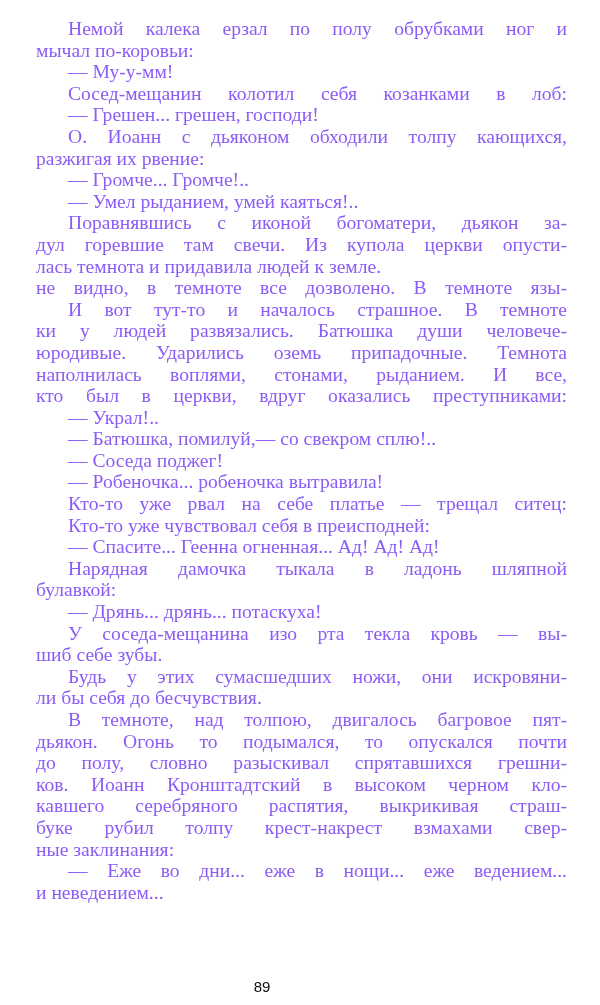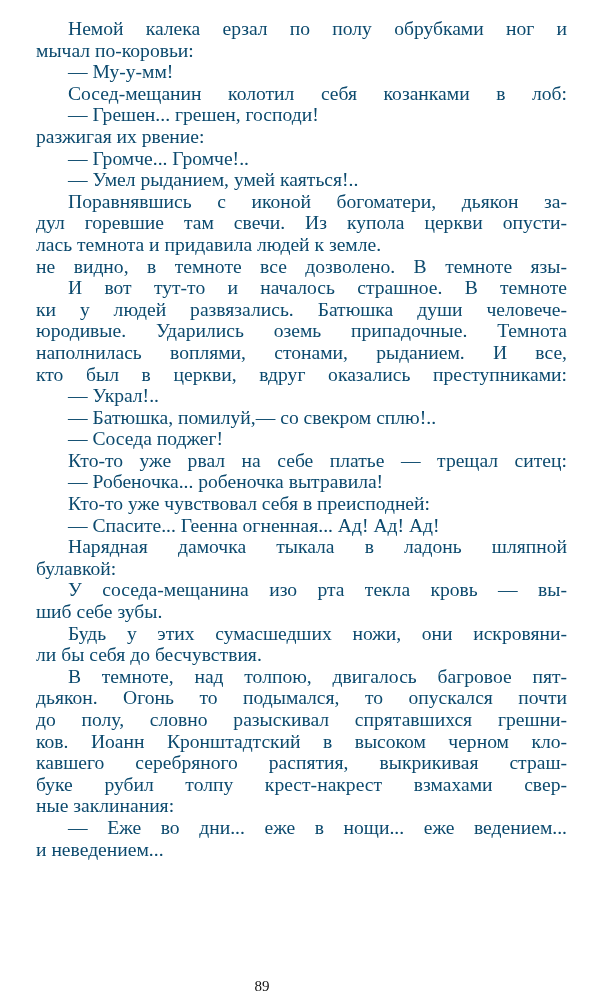--- a/index.html
+++ b/index.html
@@ -5,72 +5,74 @@
   html, body { margin: 0; padding: 0; background: #ffffff; }
   body { width: 600px; height: 1005px; position: relative; overflow: hidden; }
   .page-text {
     position: absolute;
     left: 36px;
     top: 18px;
     width: 531px;
     font-family: "Liberation Serif", "DejaVu Serif", serif;
     font-size: 19.6px;
     line-height: 21.6px;
-    color: #0c4a6e;
+    color: #8b5cf6;
   }
   .line {
     display: block;
     white-space: nowrap;
     height: 21.6px;
     text-align: justify;
     text-align-last: justify;
   }
   .line.indent { padding-left: 32px; }
   .line.last { text-align-last: left; }
   .page-number {
     position: absolute;
     left: 0; width: 524px;
     top: 978px;
     text-align: center;
-    font-family: Liberation Serif, serif;
+    font-family: Liberation Sans, sans-serif;
     font-size: 15px;
     color: #111111;
     padding-left: -20px;
   }
 </style>
 </head>
 <body>
 
 <div class="page-text" id="page-text">
     <span class="line indent">Немой калека ерзал по полу обрубками ног и</span>
     <span class="line last">мычал по-коровьи:</span>
     <span class="line indent last">— Му-у-мм!</span>
     <span class="line indent">Сосед-мещанин колотил себя козанками в лоб:</span>
     <span class="line indent last">— Грешен... грешен, господи!</span>
+    <span class="line indent">О. Иоанн с дьяконом обходили толпу кающихся,</span>
     <span class="line last">разжигая их рвение:</span>
     <span class="line indent last">— Громче... Громче!..</span>
     <span class="line indent last">— Умел рыданием, умей каяться!..</span>
     <span class="line indent">Поравнявшись с иконой богоматери, дьякон за-</span>
     <span class="line">дул горевшие там свечи. Из купола церкви опусти-</span>
     <span class="line last">лась темнота и придавила людей к земле.</span>
     <span class="line">не видно, в темноте все дозволено. В темноте язы-</span>
     <span class="line indent">И вот тут-то и началось страшное. В темноте</span>
     <span class="line">ки у людей развязались. Батюшка души человече-</span>
     <span class="line">юродивые. Ударились оземь припадочные. Темнота</span>
     <span class="line">наполнилась воплями, стонами, рыданием. И все,</span>
     <span class="line">кто был в церкви, вдруг оказались преступниками:</span>
     <span class="line indent last">— Украл!..</span>
     <span class="line indent last">— Батюшка, помилуй,— со свекром сплю!..</span>
     <span class="line indent last">— Соседа поджег!</span>
+    <span class="line indent last">— Робеночка... робеночка вытравила!</span>
     <span class="line indent">Кто-то уже рвал на себе платье — трещал ситец:</span>
-    <span class="line indent last">— Робеночка... робеночка вытравила!</span>
     <span class="line indent last">Кто-то уже чувствовал себя в преисподней:</span>
     <span class="line indent last">— Спасите... Геенна огненная... Ад! Ад! Ад!</span>
     <span class="line indent">Нарядная дамочка тыкала в ладонь шляпной</span>
     <span class="line last">булавкой:</span>
+    <span class="line indent last">— Дрянь... дрянь... потаскуха!</span>
     <span class="line indent">У соседа-мещанина изо рта текла кровь — вы-</span>
     <span class="line last">шиб себе зубы.</span>
     <span class="line indent">Будь у этих сумасшедших ножи, они искровяни-</span>
     <span class="line last">ли бы себя до бесчувствия.</span>
     <span class="line indent">В темноте, над толпою, двигалось багровое пят-</span>
     <span class="line">дьякон. Огонь то подымался, то опускался почти</span>
     <span class="line">до полу, словно разыскивал спрятавшихся грешни-</span>
     <span class="line">ков. Иоанн Кронштадтский в высоком черном кло-</span>
     <span class="line">кавшего серебряного распятия, выкрикивая страш-</span>
     <span class="line">буке рубил толпу крест-накрест взмахами свер-</span>

